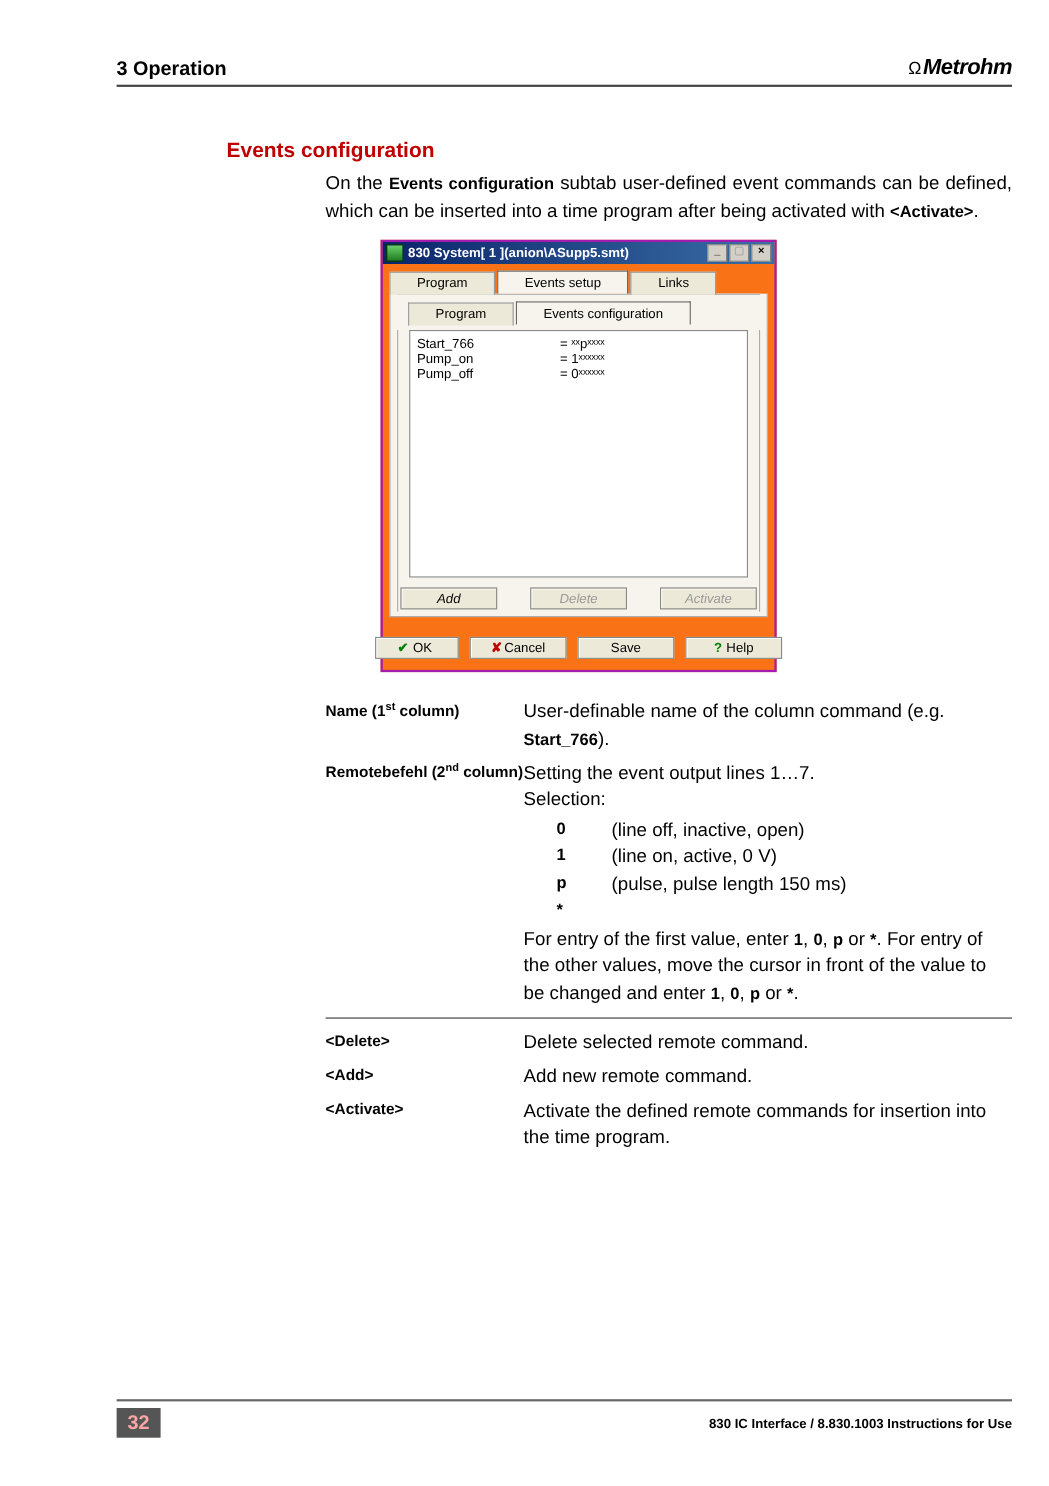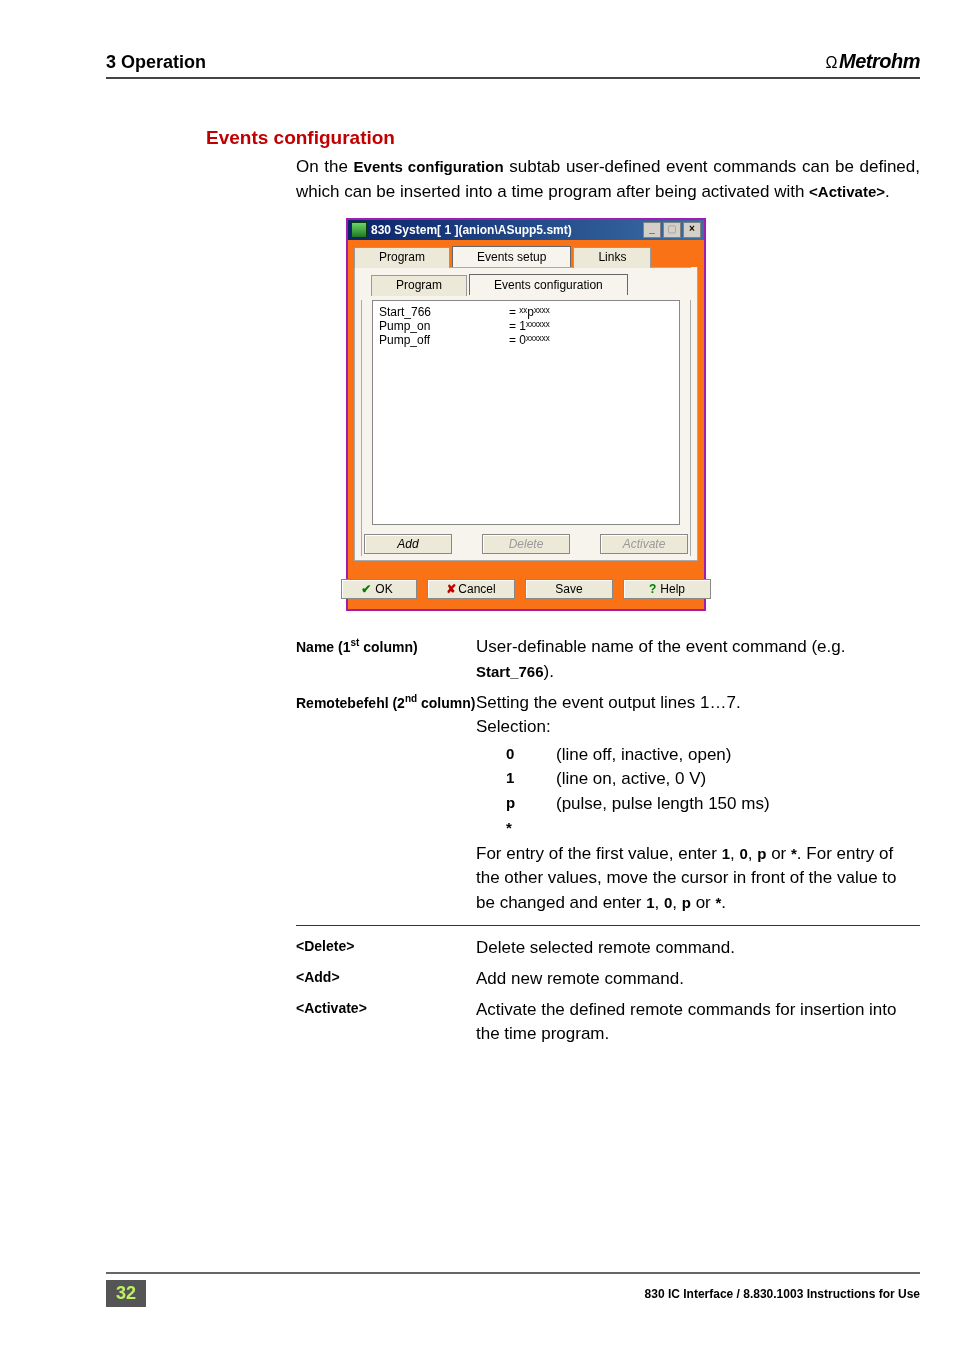--- a/index.html
+++ b/index.html
@@ -205,21 +205,21 @@
     right: 70px;
     border-top: 2px solid #666;
     display: flex;
     justify-content: space-between;
     align-items: center;
     padding-top: 6px;
     font-size: 12px;
   }
   .page-num {
     background: #555;
-    color: #bef264;
+    color: #fca5a5;
     font-weight: bold;
     font-size: 18px;
     padding: 3px 10px;
   }
   .footer-txt { font-weight: bold; font-size: 12px; }
 </style>
 </head>
 <body>
 
 <div class="page">
@@ -290,21 +290,21 @@
     </div>
   </div>
 
   <div class="desc">
 
     <div class="desc-row">
       <div class="desc-label">
         <span>Name (1</span><sup>st</sup><span> column)</span>
       </div>
       <div class="desc-body">
-        <span>User-definable name of the event command (e.g. </span><span class="b">Start_766</span><span>).</span>
+        <span>User-definable name of the column command (e.g. </span><span class="b">Start_766</span><span>).</span>
       </div>
     </div>
 
     <div class="desc-row rule">
       <div class="desc-label">
         <span>Remotebefehl (2</span><sup>nd</sup><span> column)</span>
       </div>
       <div class="desc-body">
         <div>Setting the event output lines 1…7.</div>
         <div>Selection:</div>

